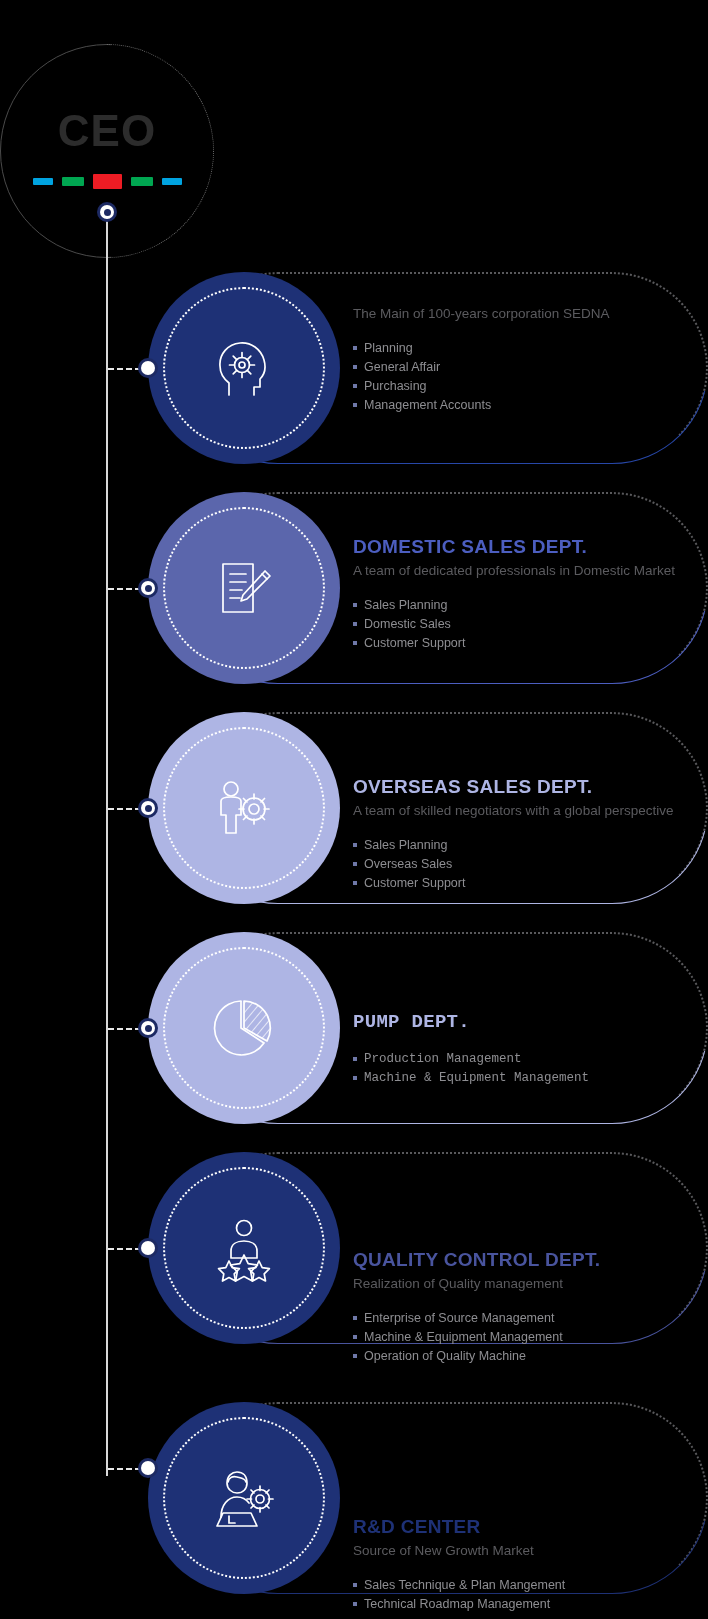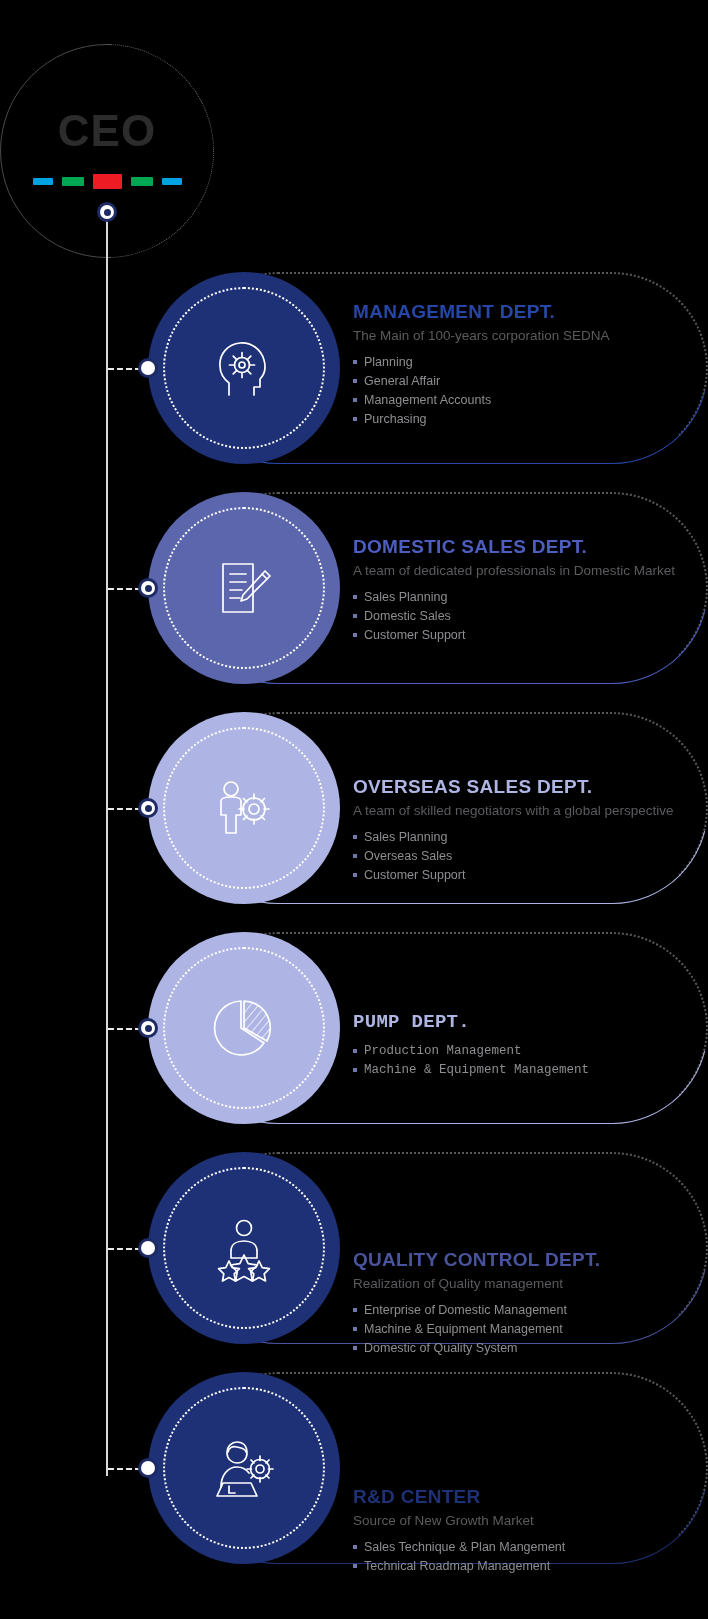--- a/index.html
+++ b/index.html
@@ -115,21 +115,21 @@
   .card-text { position: absolute; left: 246px; width: 350px; }
   .card-title {
     font-size: 19px; font-weight: bold; letter-spacing: 0.3px;
     line-height: 1.15;
     white-space: nowrap;
   }
   .card-sub {
     font-size: 13.5px; color: #5b5b5f; line-height: 1.32;
     margin-top: 4px;
   }
-  .card-list { margin-top: 8px; list-style: none; }
+  .card-list { margin-top: 16px; list-style: none; }
   .card-list li {
     font-size: 12.5px; color: #8e8e92;
     line-height: 1.52;
     padding-left: 11px; position: relative;
   }
   .card-list li::before {
     content: ""; position: absolute; left: 0px; top: 7px;
     width: 4px; height: 4px; background: #6f78a8;
   }
 </style>
@@ -165,27 +165,26 @@
             <svg width="74" height="74" viewBox="0 0 74 74" fill="none" stroke="#fff" stroke-width="1.7">
       <path d="M47 64 L47 56 L53 56 L53 48 C58 43 59 36 57 29 C54 18 44 11 33 12 C21 13 12 23 13 35 C13 42 17 48 22 52 L22 64" stroke-linecap="round" stroke-linejoin="round"></path>
       <circle cx="35" cy="34" r="7.5"></circle>
       <path d="M35 21.5 L35 26.5 M35 41.5 L35 46.5 M22.5 34 L27.5 34 M42.5 34 L47.5 34
                M26.2 25.2 L29.7 28.7 M40.3 39.3 L43.8 42.8 M43.8 25.2 L40.3 28.7 M29.7 39.3 L26.2 42.8" stroke-linecap="round"></path>
       <circle cx="35" cy="34" r="3"></circle>
     </svg>
           </div>
         </div>
         <div class="card-text" style="top: 29px;">
-          <div class="card-title" style="color: rgb(39, 71, 168);">MANAGEMENT DEPT.</div>
           <div class="card-sub">The Main of 100-years corporation SEDNA</div>
           <ul class="card-list">
             <li>Planning</li>
             <li>General Affair</li>
+            <li>Purchasing</li>
             <li>Management Accounts</li>
-            <li>Purchasing</li>
           </ul>
         </div>
       </div>
       <div class="card" style="top: 492px;">
         <div class="pill"></div>
         <div class="pill-solid" style="border-color: transparent rgb(76, 94, 192) rgb(76, 94, 192);"></div>
         <div class="circle-wrap">
           <div class="circle-fill" style="background: rgb(91, 102, 172);"></div>
           <div class="circle-dots"></div>
           <div class="card-icon">
@@ -274,27 +273,27 @@
       <path d="M37 44 L41.2 52.6 L50.5 54 L43.7 60.7 L45.4 70 L37 65.6 L28.6 70 L30.3 60.7 L23.5 54 L32.8 52.6 Z" stroke-linejoin="round"></path>
       <path d="M22 50 L25.2 56.6 L32.4 57.7 L27.2 62.9 L28.5 70 L22 66.6 L15.5 70 L16.8 62.9 L11.6 57.7 L18.8 56.6 Z" stroke-linejoin="round"></path>
       <path d="M52 50 L55.2 56.6 L62.4 57.7 L57.2 62.9 L58.5 70 L52 66.6 L45.5 70 L46.8 62.9 L41.6 57.7 L48.8 56.6 Z" stroke-linejoin="round"></path>
     </svg>
           </div>
         </div>
         <div class="card-text" style="top: 97px;">
           <div class="card-title" style="color: rgb(73, 84, 158);">QUALITY CONTROL DEPT.</div>
           <div class="card-sub">Realization of Quality management</div>
           <ul class="card-list">
-            <li>Enterprise of Domestic Management</li>
+            <li>Enterprise of Source Management</li>
             <li>Machine &amp; Equipment Management</li>
-            <li>Domestic of Quality System</li>
-          </ul>
-        </div>
-      </div>
-      <div class="card" style="top: 1372px;">
+            <li>Operation of Quality Machine</li>
+          </ul>
+        </div>
+      </div>
+      <div class="card" style="top: 1402px;">
         <div class="pill"></div>
         <div class="pill-solid" style="border-color: transparent rgb(30, 49, 118) rgb(30, 49, 118);"></div>
         <div class="circle-wrap">
           <div class="circle-fill" style="background: rgb(30, 49, 118);"></div>
           <div class="circle-dots"></div>
           <div class="card-icon">
             <svg width="74" height="74" viewBox="0 0 74 74" fill="none" stroke="#fff" stroke-width="1.7">
       <path d="M20 22 C20 15 25 11 30 11 C36 11 40 15 40 22 C40 28 36 32 30 32 C25 32 20 28 20 22 Z" stroke-linejoin="round"></path>
       <path d="M21 21 C22 16 26 15 30 16 C34 17 38 17 39 21" stroke-linecap="round"></path>
       <path d="M14 56 C14 44 21 36 30 36 C35 36 39 38 42 42" stroke-linecap="round" stroke-linejoin="round"></path>

